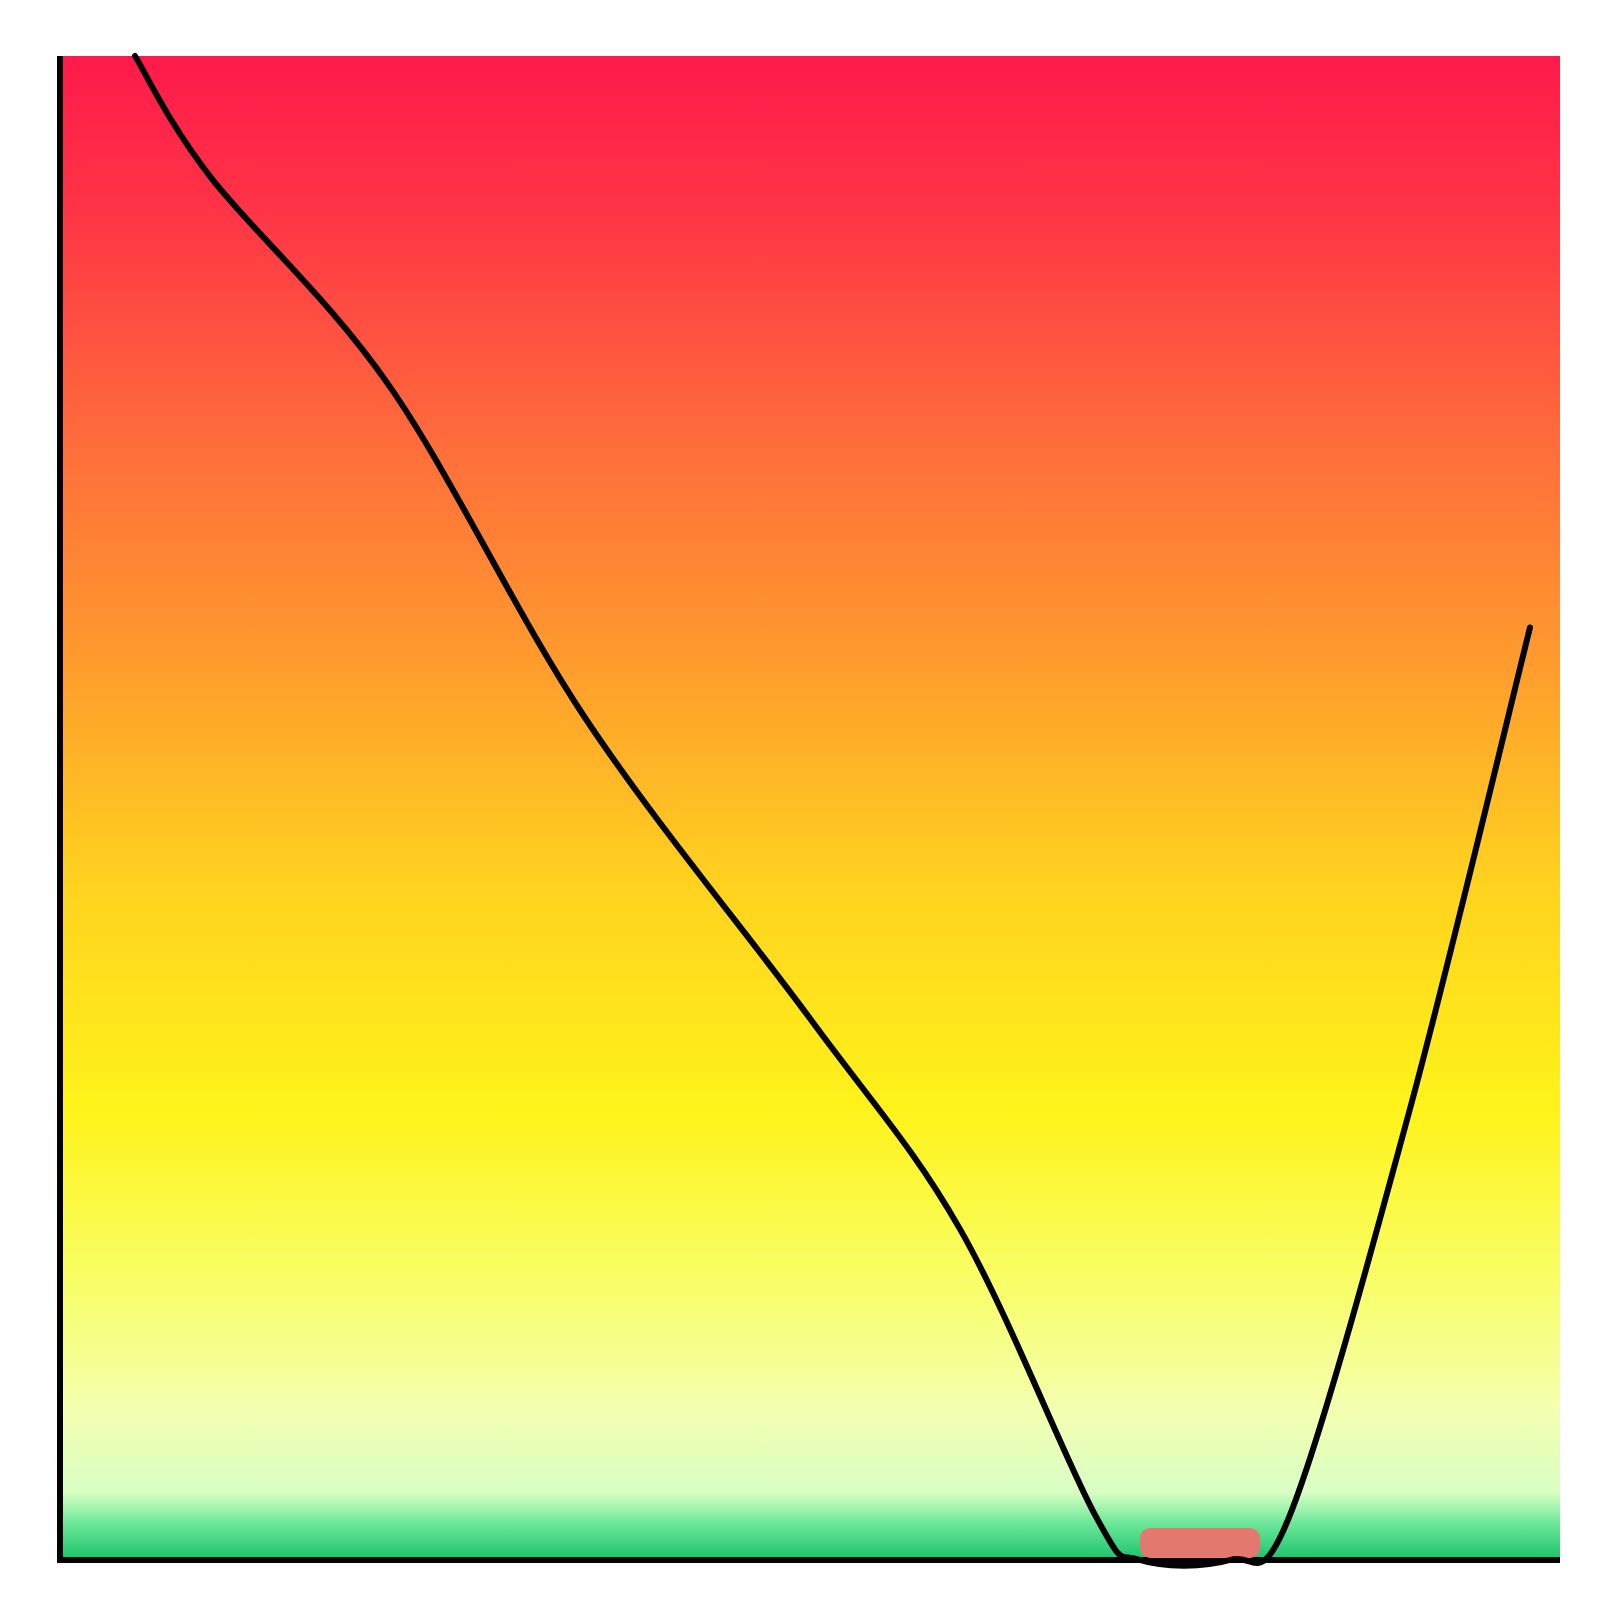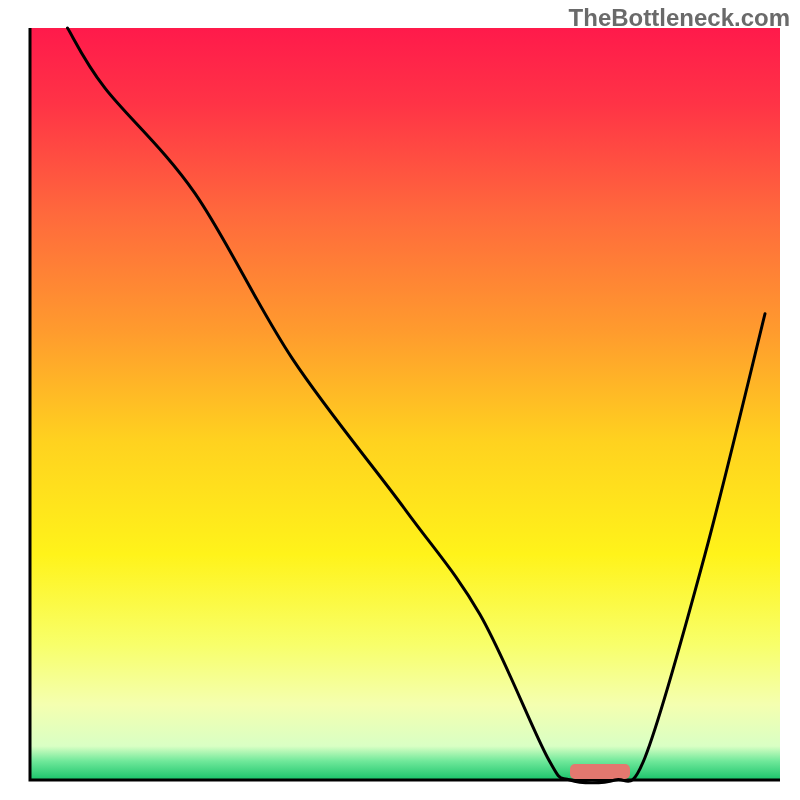--- a/index.html
+++ b/index.html
@@ -26,21 +26,20 @@
     z-index: 10;
   }
   svg {
     display: block;
   }
 </style>
 </head>
 <body>
 
 <div class="chart-container">
-  <div class="watermark">TheBottleneck.com</div>
 
   <svg id="chart-svg" width="800" height="800" viewBox="0 0 800 800">
     <defs>
       <linearGradient id="bg-grad" x1="0" y1="0" x2="0" y2="1">
           <stop offset="0%" stop-color="#ff1a4b"></stop>
           <stop offset="10%" stop-color="#ff3346"></stop>
           <stop offset="25%" stop-color="#ff6a3c"></stop>
           <stop offset="40%" stop-color="#ff9a2e"></stop>
           <stop offset="55.00000000000001%" stop-color="#ffd21f"></stop>
           <stop offset="70%" stop-color="#fff31a"></stop>

